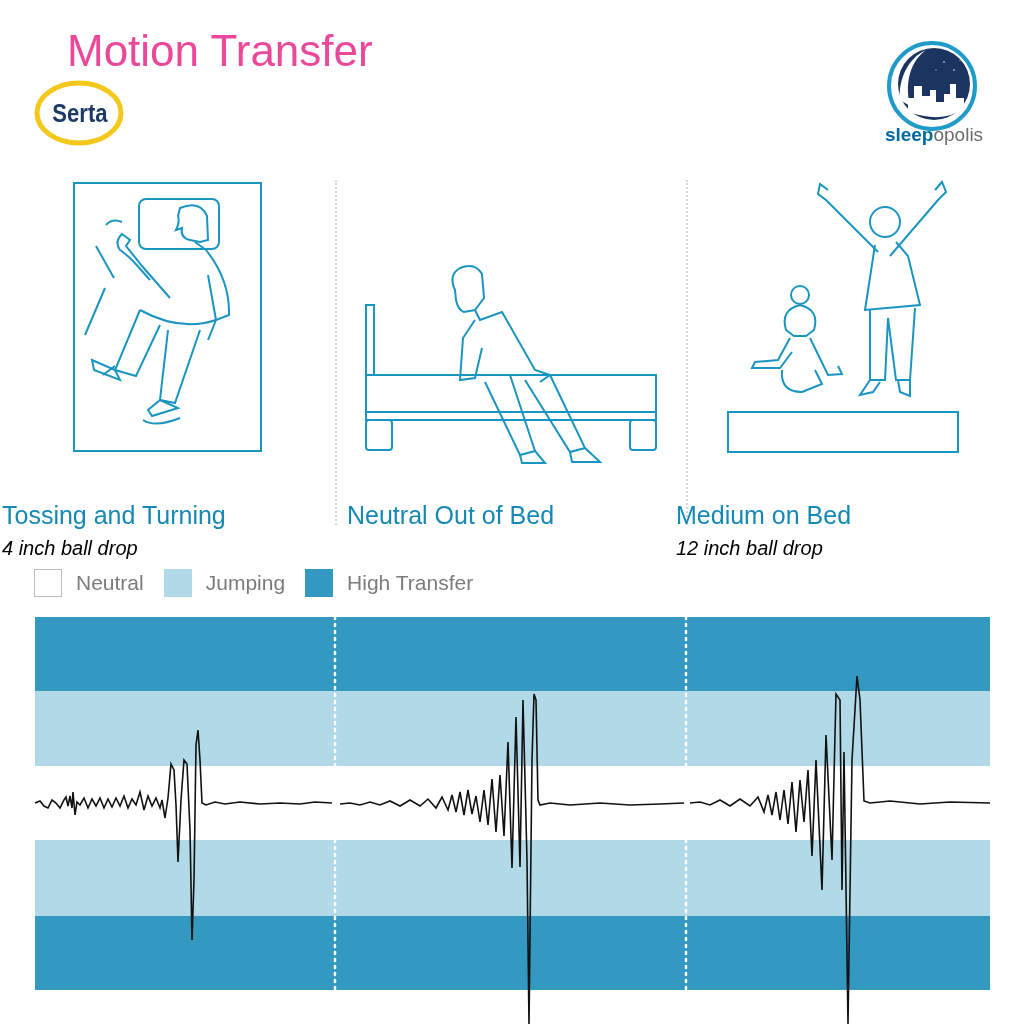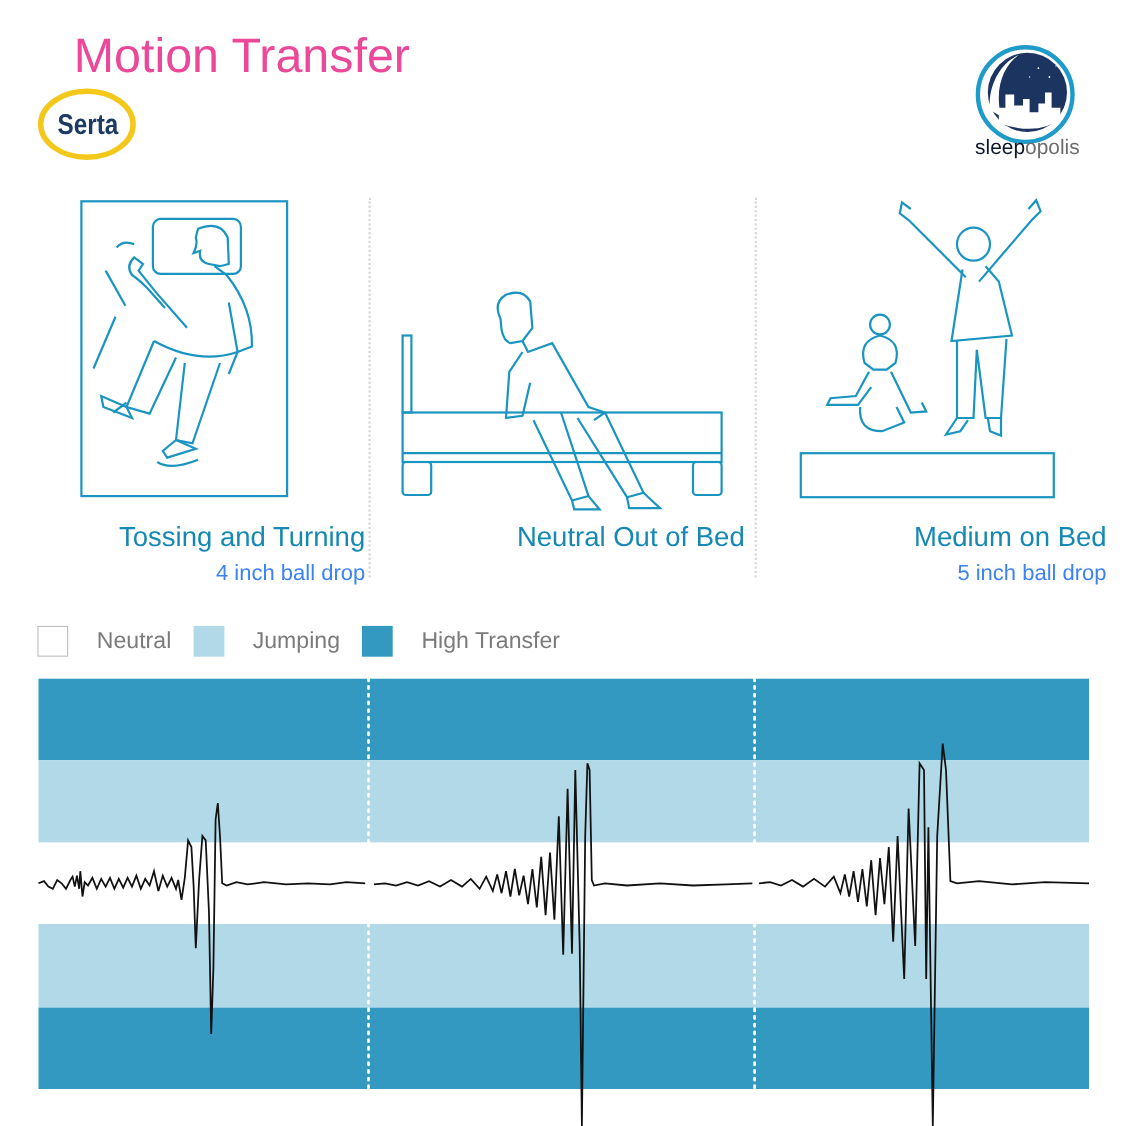--- a/index.html
+++ b/index.html
@@ -1,29 +1,29 @@
 <!DOCTYPE html>
 <html><head>
 <meta charset="utf-8">
 <style>
   html, body { margin:0; padding:0; background:#ffffff; }
   body { width:1024px; height:1024px; position:relative; overflow:hidden; font-family:"Liberation Sans", sans-serif; }
   .title { position:absolute; left:35px; top:26px; font-size:44px; font-weight:normal; color:#ec4899; letter-spacing:0px;margin-left:32px; }
   .serta { position:absolute; left:34px; top:80px; width:90px; height:66px; }
   .sleepo { position:absolute; left:884px; top:34px; width:100px; height:112px; }
   .sleepo-text { position:absolute; left:856px; top:124px; width:156px; text-align:center; font-size:19px; color:#6c6c6c; }
-  .sleepo-text b { color:#0f172a; font-weight:normal; }
+  .sleepo-text b { color:#0369a1; font-weight:bold; }
   .sep { position:absolute; top:180px; height:345px; border-left:2px dotted #d6d6d6; }
   .panel { position:absolute; top:170px; width:300px; height:300px; }
-  .cap { position:absolute; top:474px; width:330px; text-align:right; }
+  .cap { position:absolute; top:501px; width:330px; text-align:left; }
   .cap .t { font-size:25px; color:#1589b4; display:block; }
-  .cap .s { font-size:20px; color:#3b82f6; display:block; margin-top:7px; }
+  .cap .s { font-size:20px; color:#000000; font-style:italic; display:block; margin-top:7px; }
   .legend { position:absolute; left:34px; top:568px; height:30px; display:flex; align-items:center; font-size:21px; color:#7b7b7b; }
   .sw { width:28px; height:28px; box-sizing:border-box; margin-right:14px; }
-  .lg-item { display:flex; align-items:center; margin-right:20px;gap:12px; }
+  .lg-item { display:flex; align-items:center; margin-right:20px; }
   .chart { position:absolute; left:0; top:0; width:1024px; height:1024px; pointer-events:none; }
 </style>
 </head>
 <body>
 
 <div class="title">Motion Transfer</div>
 
 <svg class="serta" viewBox="0 0 90 66">
   <ellipse cx="45" cy="33" rx="42" ry="30" fill="none" stroke="#f3c81b" stroke-width="5"></ellipse>
   <ellipse cx="46" cy="32" rx="35" ry="24" fill="#ffffff"></ellipse>
@@ -95,21 +95,21 @@
   <path d="M160 210 L150 225 L163 222 L170 212"></path>
   <path d="M188 210 L190 222 L200 226 L200 210"></path>
   <circle cx="90" cy="125" r="9"></circle>
   <path d="M76 160 Q 70 140 90 135 Q 110 140 104 160 L96 166 L84 166 Z"></path>
   <path d="M80 168 L68 190 L45 192 L42 198 L70 198 L82 182"></path>
   <path d="M100 168 L118 205 L132 204 L128 196"></path>
   <path d="M72 200 Q 70 222 92 222 L112 214 L105 200"></path>
 </svg>
 <div class="cap" style="left:676px;">
   <span class="t">Medium on Bed</span>
-  <span class="s">5 inch ball drop</span>
+  <span class="s">12 inch ball drop</span>
 </div>
 
 <div class="legend">
   <div class="lg-item">
     <div class="sw" style="border:1.5px solid #bdbdbd; background:#fff;"></div>
     <span>Neutral</span>
   </div>
   <div class="lg-item">
     <div class="sw" style="background:#b1d9e7;"></div>
     <span>Jumping</span>

